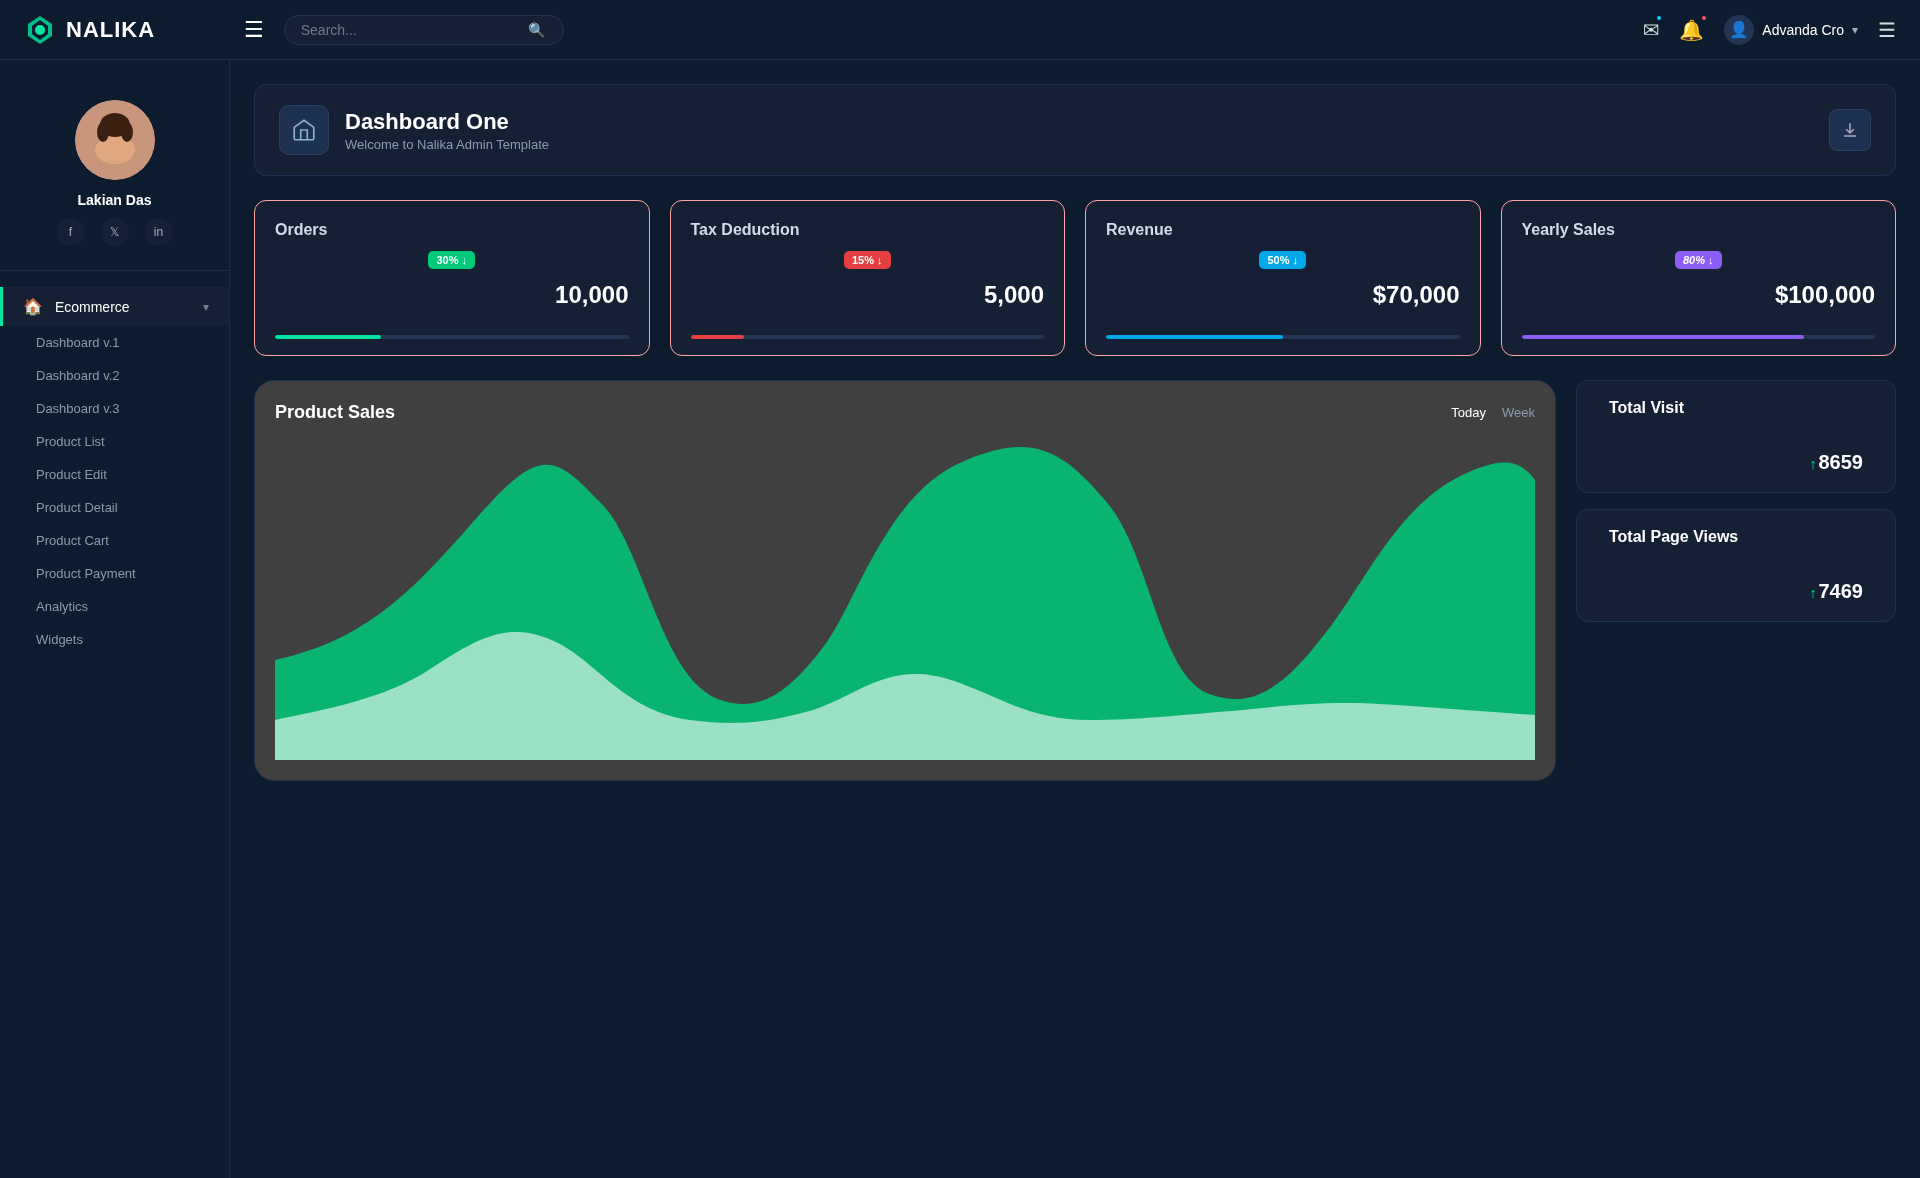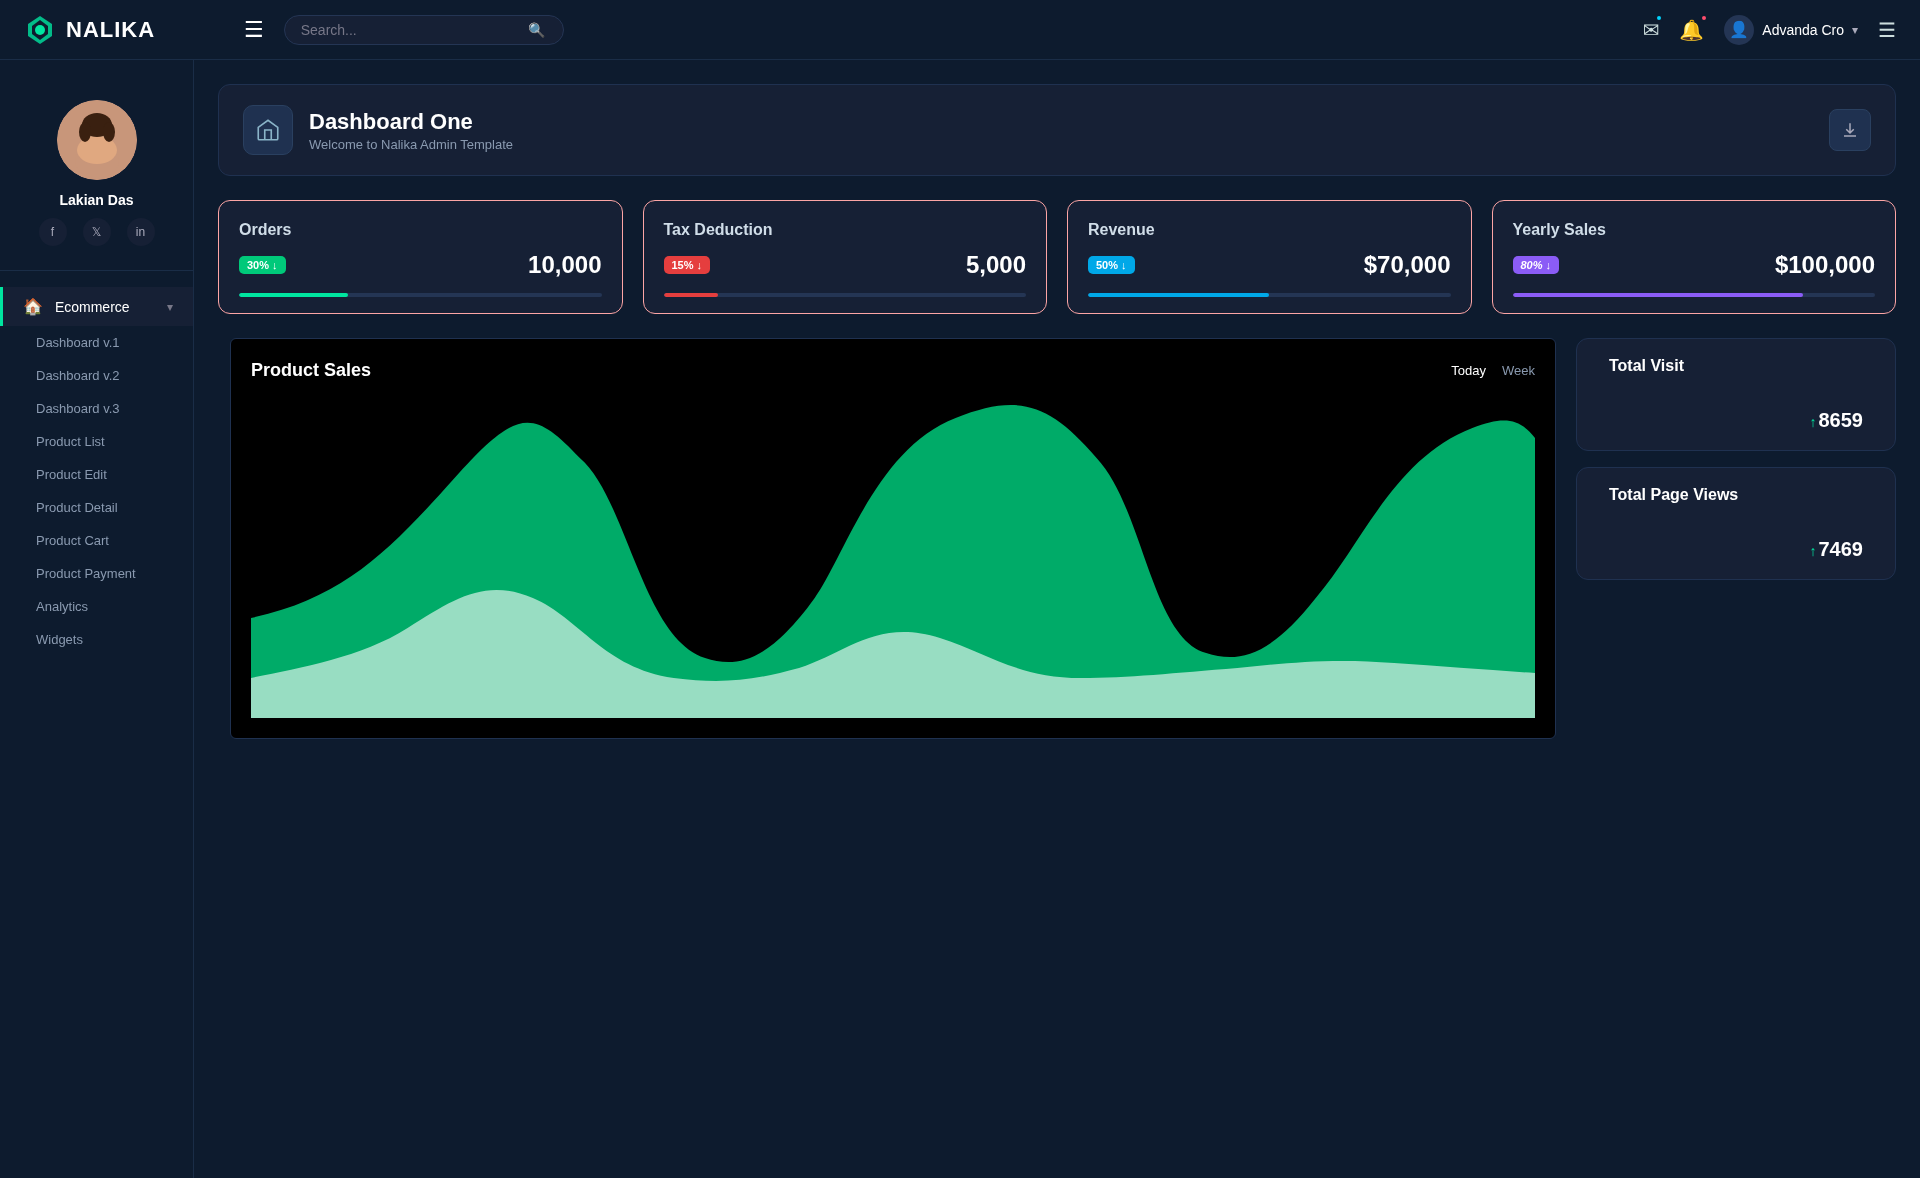--- a/index.html
+++ b/index.html
@@ -108,21 +108,21 @@
 
     
     .layout {
       display: flex;
       margin-top: 60px;
       min-height: calc(1178px - 60px);
     }
 
     
     .sidebar {
-      width: 194px;
+      width: 230px;
       background: #0d1b2e;
       border-right: 1px solid #1a2d47;
       padding: 24px 0;
       flex-shrink: 0;
       overflow-y: auto;
     }
     .user-profile {
       text-align: center;
       padding: 16px 20px 24px;
       border-bottom: 1px solid #1a2d47;
@@ -259,21 +259,22 @@
     .stat-card-title {
       font-size: 16px;
       font-weight: 600;
       color: #d0dde8;
       margin-bottom: 12px;
     }
     .stat-card-row {
       display: flex;
       align-items: center;
       gap: 12px;
-      margin-bottom: 14px;
+      margin-bottom: 26px;
+      flex-direction: column;
     }
     .stat-badge {
       padding: 3px 8px;
       border-radius: 5px;
       font-size: 11px;
       font-weight: 600;
       white-space: nowrap;
     }
     .badge-green { background: #00c97a; color: #fff; }
     .badge-red2 { background: #e53e3e; color: #fff; }
@@ -299,25 +300,24 @@
 
     
     .bottom-row {
       display: grid;
       grid-template-columns: 1fr 320px;
       gap: 20px;
     }
 
     
     .chart-card {
-      background: #000000;
-      border-radius: 6px;
+      background: #404040;
+      border-radius: 20px;
       padding: 20px;
       border: 1px solid #1f3150;
-      margin-left: 12px;
     }
     .chart-header {
       display: flex;
       align-items: center;
       justify-content: space-between;
       margin-bottom: 16px;
     }
     .chart-title {
       font-size: 18px;
       font-weight: 700;

